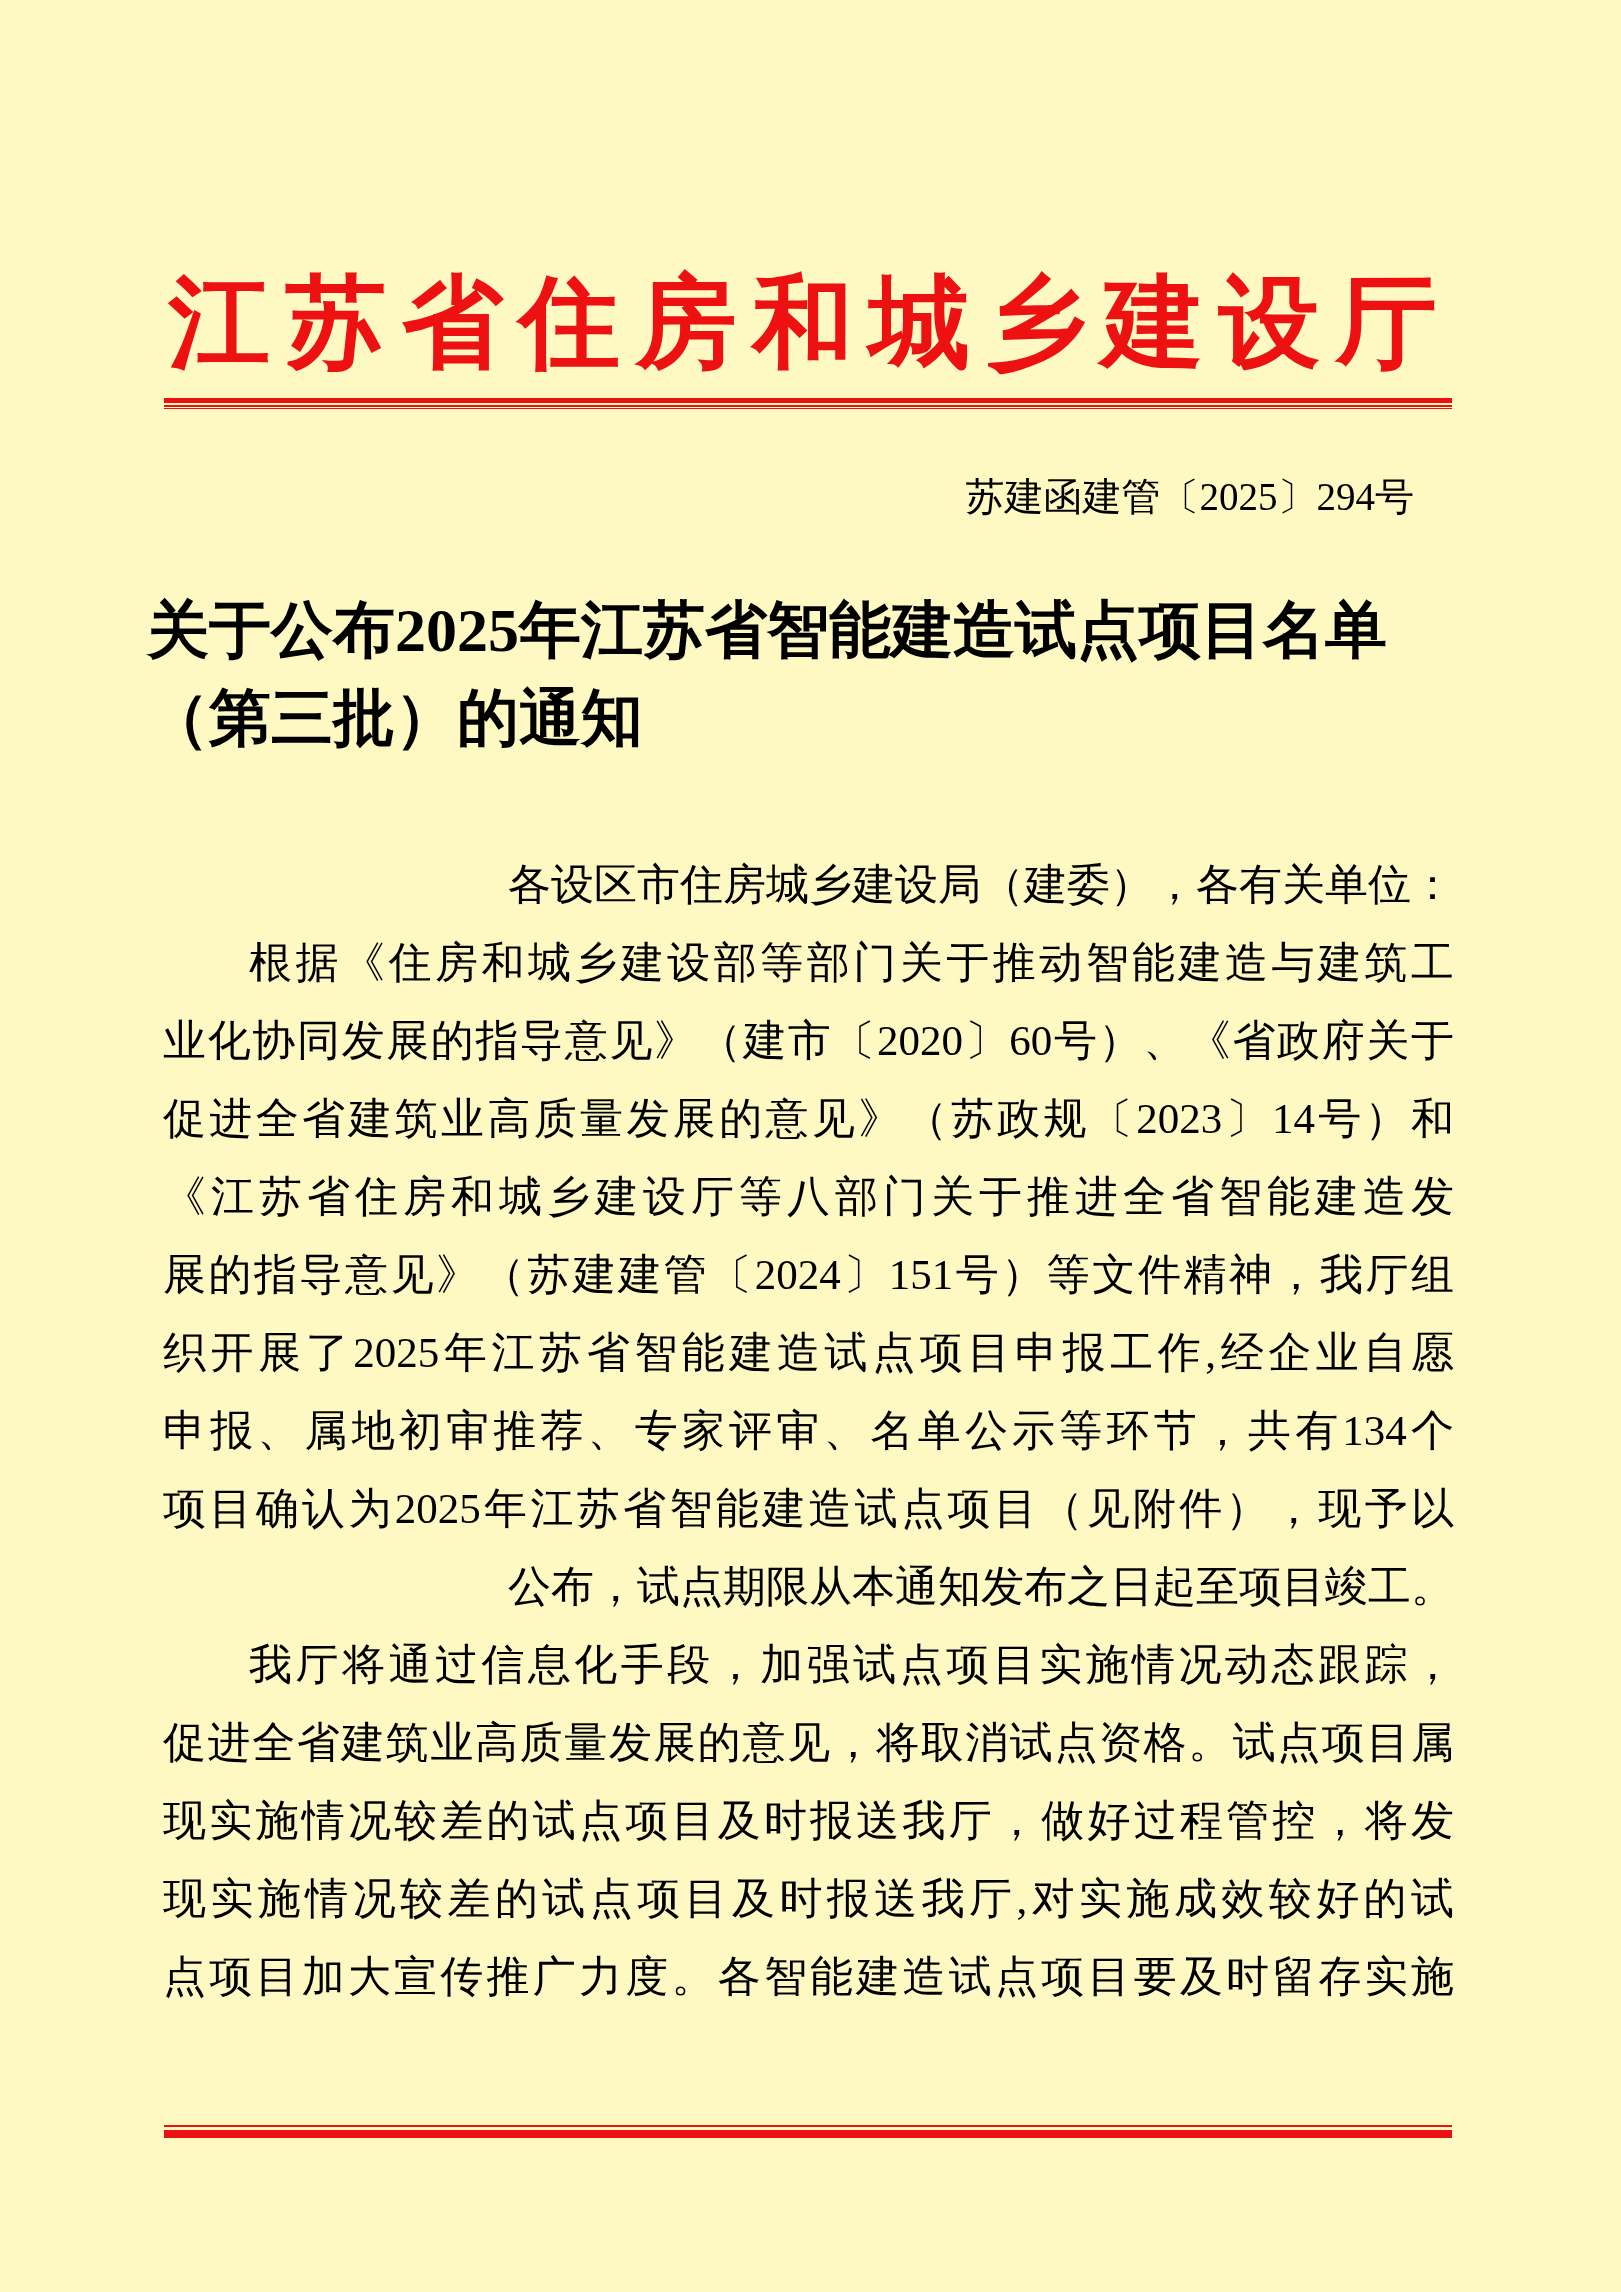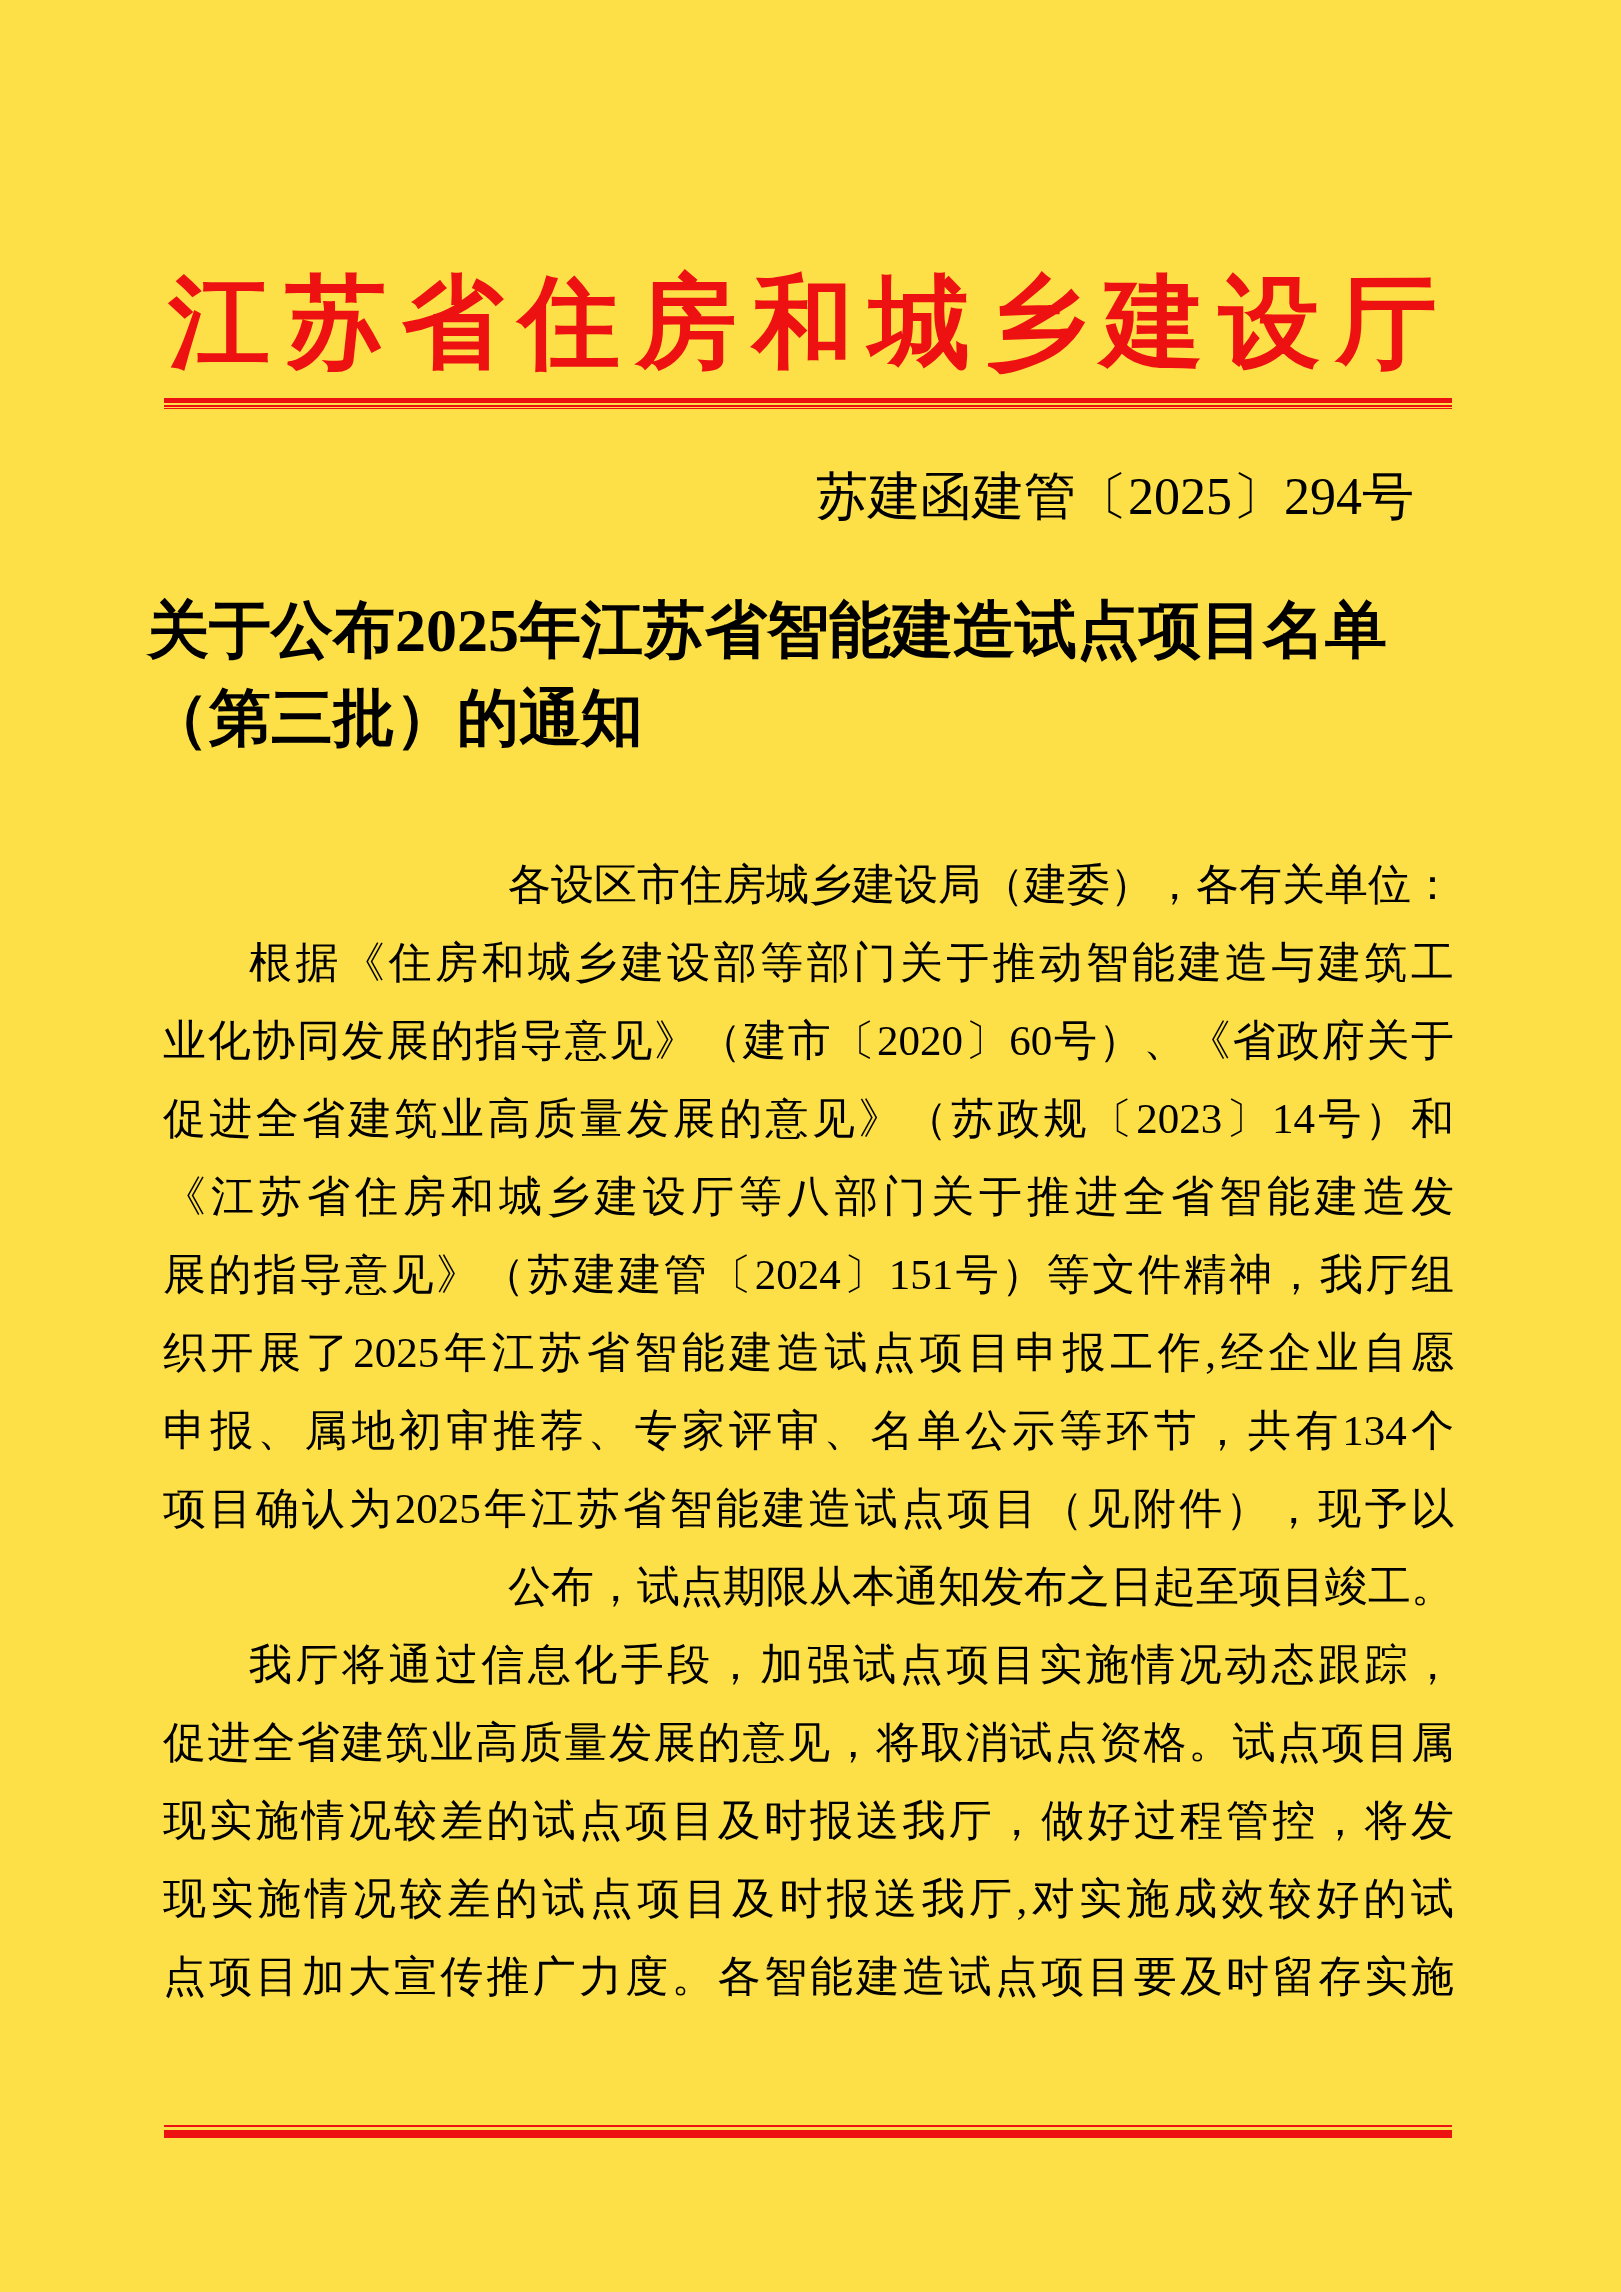--- a/index.html
+++ b/index.html
@@ -41,21 +41,21 @@
   .rule-bottom { top: 2125px; }
   .rule-bottom .b1 { height: 2px; background: var(--red); }
   .rule-bottom .b2 { height: 7.8px; background: var(--red); margin-top: 2.9px; }
   
   .docnum {
     position: absolute;
     top: 467px;
     left: 164px;
     right: 207px;
     text-align: right;
-    font-size: 52px;
+    font-size: 39px;
     line-height: 59px;
     white-space: nowrap;
   }
   
   .title {
     position: absolute;
     top: 586px;
     left: 147px;
     right: 147px;
     text-align: left;
@@ -81,21 +81,21 @@
     text-align: justify;
     text-align-last: justify;
   }
   .bline.indent {
     text-indent: 2em;
   }
 </style>
 </head>
 <body>
 
-<div class="page" style="--red: #ee1111; background: #fde047; text-decoration: underline;">
+<div class="page" style="--red: #ee1111; background: #fef9c3; text-decoration: underline;">
 
   <div class="agency">江苏省住房和城乡建设厅</div>
 
   <div class="rule rule-top">
     <div class="bar b1"></div>
     <div class="bar b2"></div>
     <div class="bar b3"></div>
   </div>
 
   <div class="docnum">苏建函建管〔2025〕294号</div>

